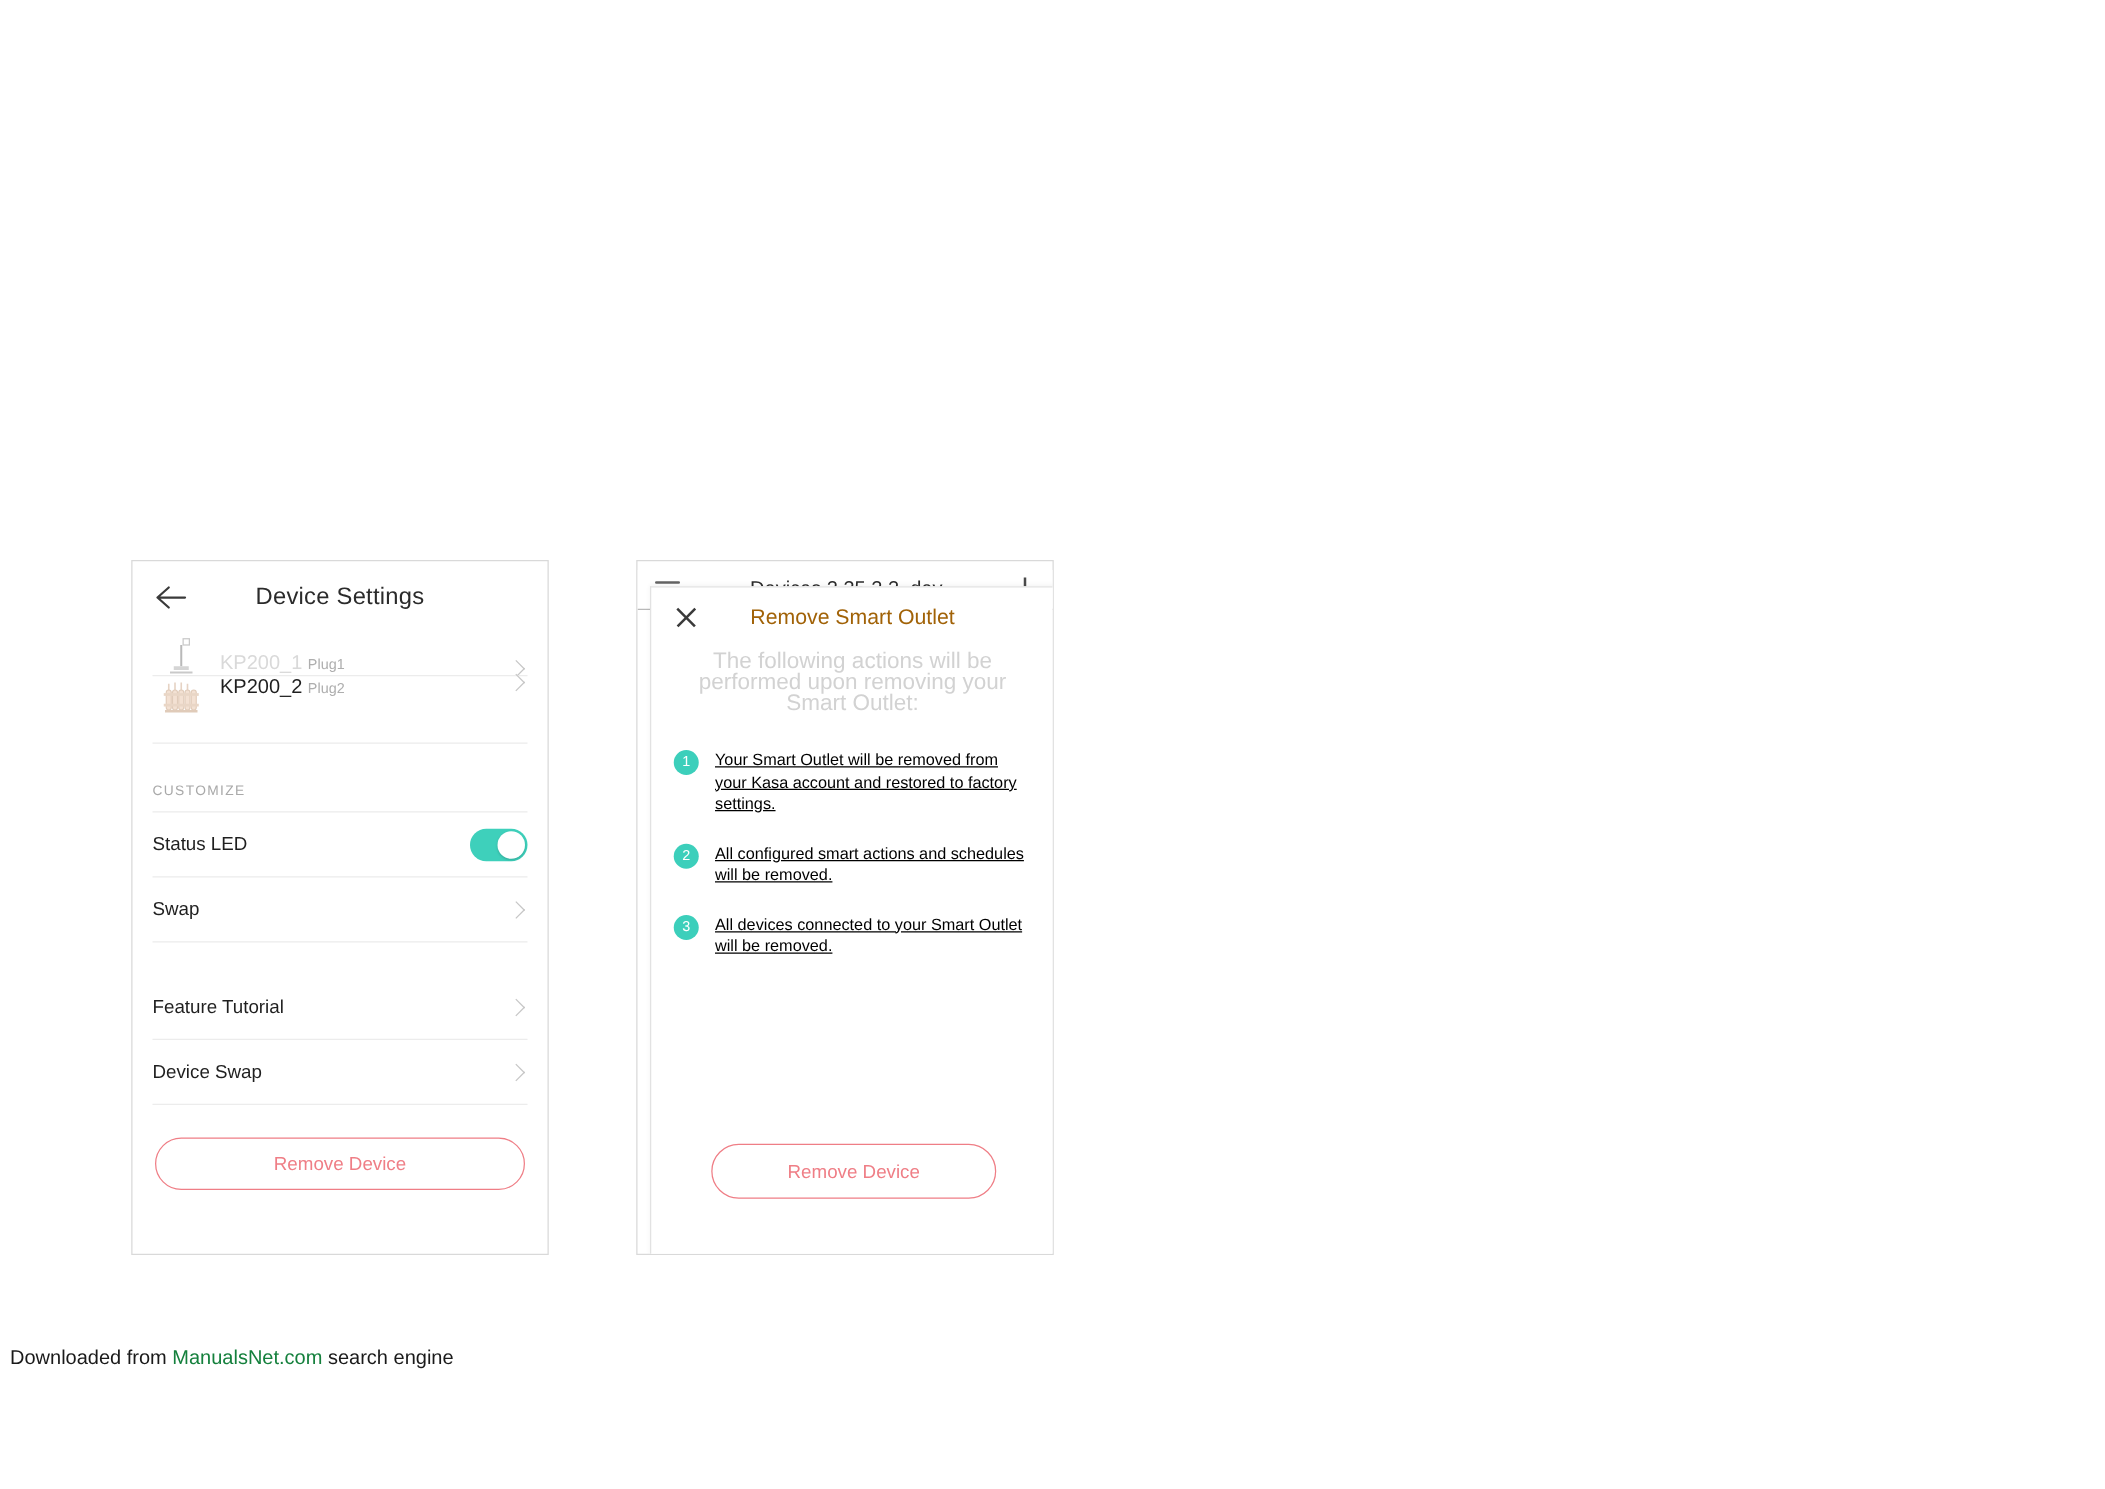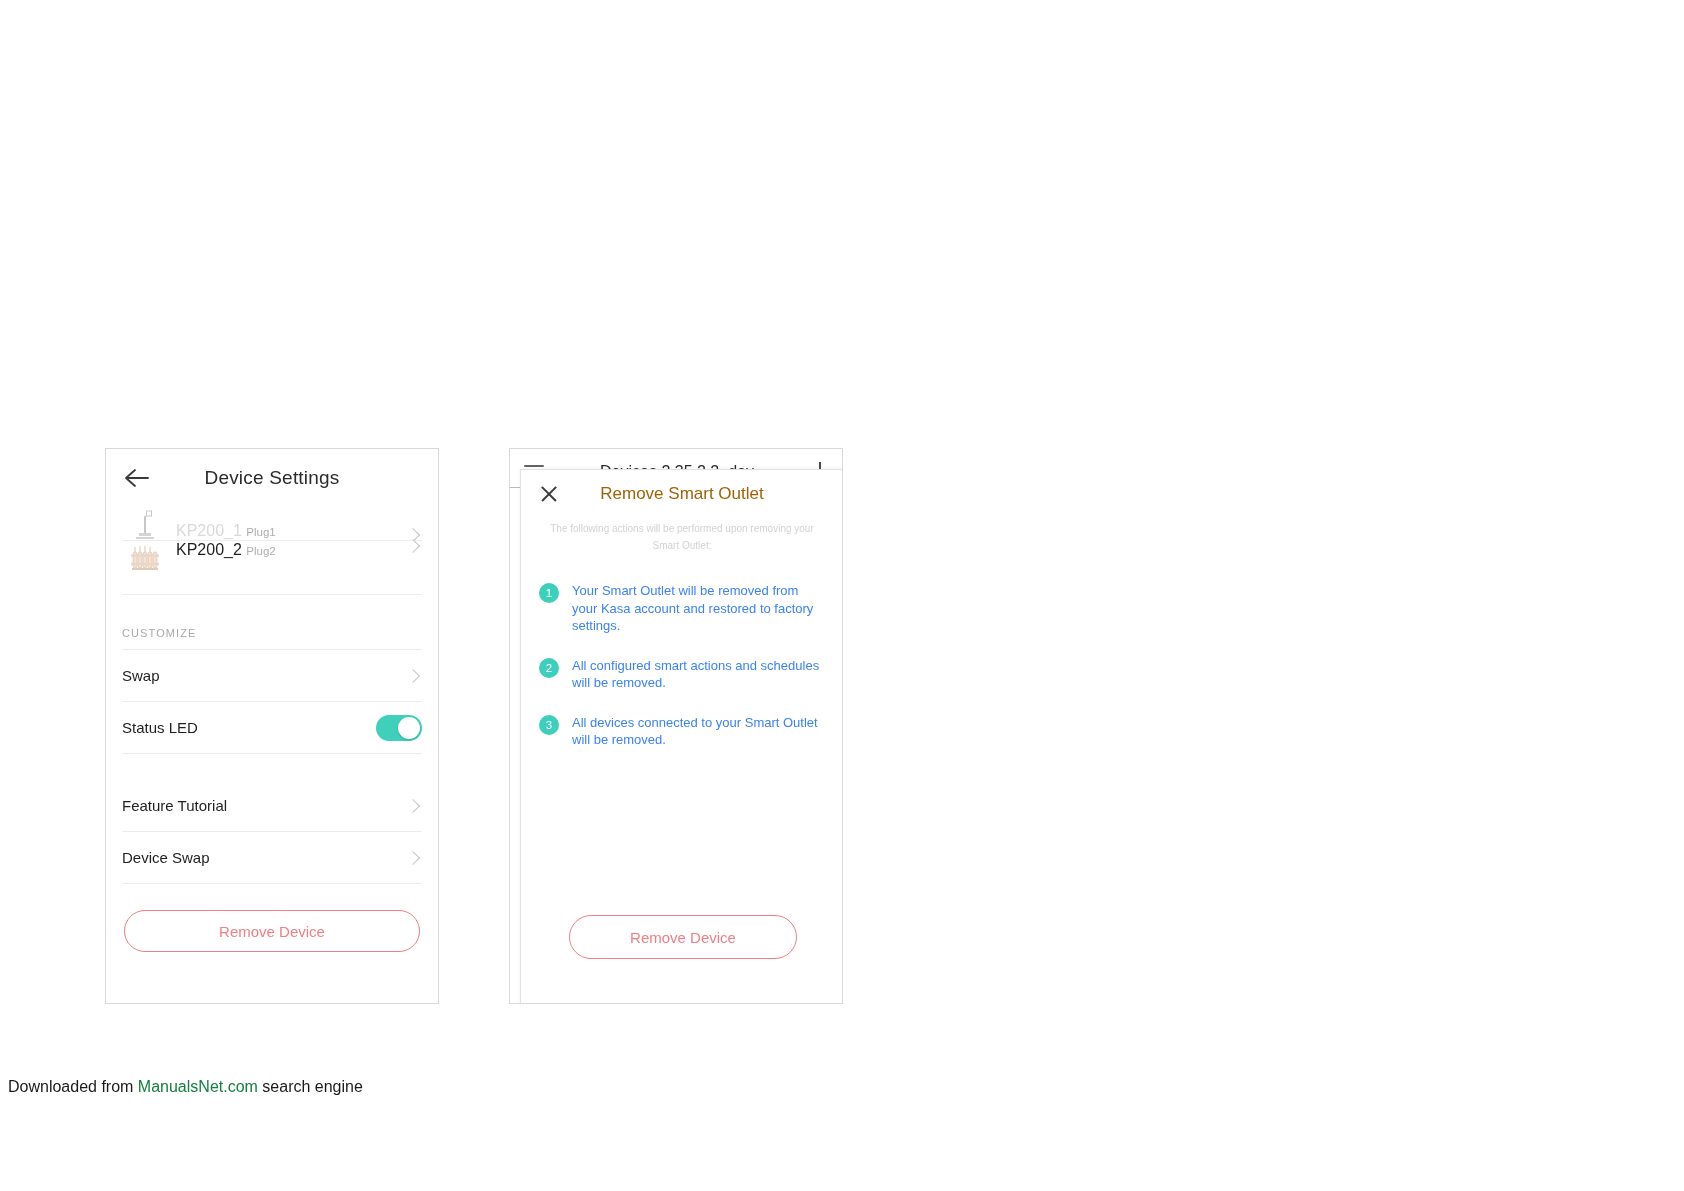--- a/index.html
+++ b/index.html
@@ -146,34 +146,34 @@
     content:""; position:absolute; left: 0; top: 9px;
     width: 20px; height: 1.6px; background: #3a3a3a;
   }
   .close-x:before { transform: rotate(45deg); }
   .close-x:after  { transform: rotate(-45deg); }
   .modal-title {
     position:absolute; left:0; right:0; text-align:center;
     font-size: 17px; color: #a16207; pointer-events:none;
   }
   .modal-sub {
-    text-align:center; color:#d2d2d2; font-size: 10px; line-height: 17px;
+    text-align:center; color:#d2d2d2; font-size: 18px; line-height: 17px;
     padding: 2px 28px 0 28px;
   }
   .steps { padding: 28px 20px 0 18px; }
   .step { display:flex; margin-bottom: 22px; }
   .step-num {
     flex: 0 0 auto; width: 20px; height: 20px; border-radius: 50%;
     background: #3ccfbb; color: #fff; font-size: 11.5px;
     display:flex; align-items:center; justify-content:center;
     margin-top: 1px;
   }
   .step-txt {
     flex: 1 1 auto; padding-left: 13px;
-    font-size: 13px; line-height: 17.5px; color: #3b82f6;
+    font-size: 13px; line-height: 17.5px; color: #000000; text-decoration: underline;
   }
   .btn-remove-modal {
     position: absolute; left: 48px; bottom: 46px;
     width: 228px; height: 44px;
     display:flex; align-items:center; justify-content:center;
     border: 1.4px solid #ef7e86; border-radius: 23px;
     color: #ef7e86; font-size: 15px; background:#fff; cursor:pointer;
   }
 
   
@@ -240,29 +240,29 @@
           <span class="dev-sub">Plug2</span>
         </span>
         <span class="chev"></span>
       </div>
     </div>
 
     <div class="section-gap"></div>
     <div class="section-label">CUSTOMIZE</div>
 
     <div class="list-row">
-      <span class="list-label">Swap</span>
-      <span class="chev"></span>
-    </div>
-
-    <div class="list-row">
       <span class="list-label">Status LED</span>
       <span class="toggle">
         <span class="knob"></span>
       </span>
+    </div>
+
+    <div class="list-row">
+      <span class="list-label">Swap</span>
+      <span class="chev"></span>
     </div>
 
     <div class="section-gap"></div>
 
     <div class="list-row">
       <span class="list-label">Feature Tutorial</span>
       <span class="chev"></span>
     </div>
 
     <div class="list-row">

